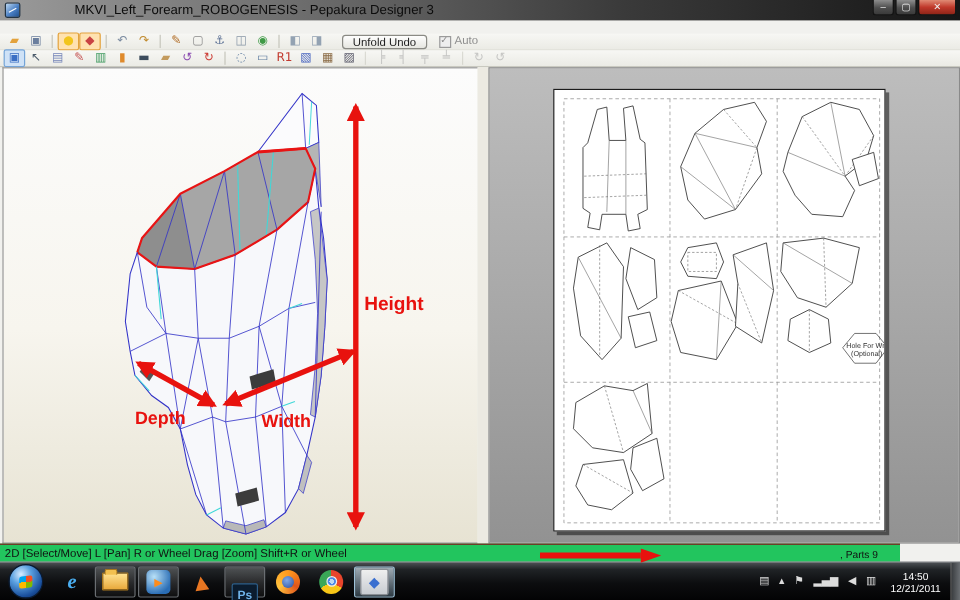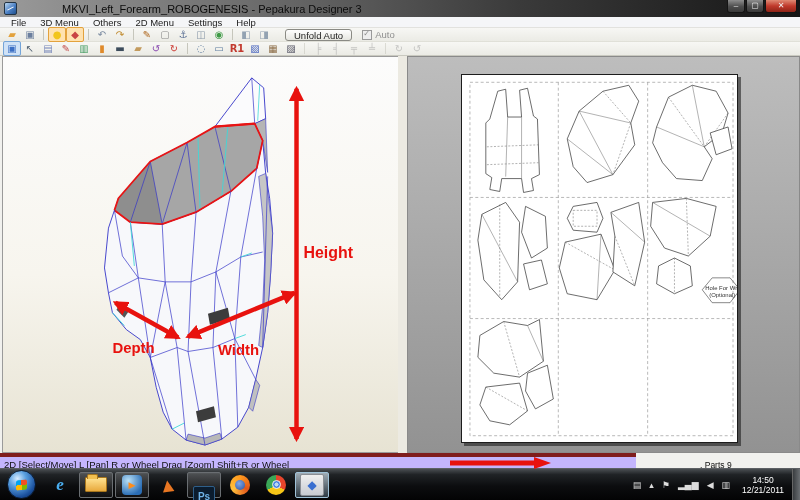--- a/index.html
+++ b/index.html
@@ -48,22 +48,22 @@
     border:1px solid #9a9a9a;border-right:none;box-sizing:border-box;}
   .splitter{position:absolute;left:398px;top:56px;width:9px;height:397px;background:#eceae2;}
   .panel2d{position:absolute;left:407px;top:56px;width:393px;height:397px;
     background:linear-gradient(180deg,#bdbdbd 0%,#a8a8a8 50%,#929292 100%);
     border:1px solid #8a8a8a;box-sizing:border-box;overflow:hidden;}
   .page{position:absolute;left:53px;top:17px;width:277px;height:369px;background:#fff;
     border:1px solid #1c1c1c;box-shadow:3px 3px 0 rgba(20,20,20,.55);box-sizing:border-box;overflow:hidden;}
   svg{display:block;}
   .red-label{font-weight:bold;fill:#e8120e;font-family:"Liberation Sans",sans-serif;}
   
-  .statusbar{position:absolute;left:0;top:453px;width:636px;height:15px;background:#c4b5fd;
-    border-top:4px solid #7f1d1d;box-sizing:border-box;}
+  .statusbar{position:absolute;left:0;top:453px;width:750px;height:15px;background:#22c55e;
+    border-top:1px solid #7f1d1d;box-sizing:border-box;}
   .status-left{position:absolute;left:4px;top:2px;font-size:9.5px;color:#111;white-space:nowrap;}
   .status-right{position:absolute;left:700px;top:3px;font-size:8.5px;color:#111;white-space:nowrap;}
   .assembled-box{position:absolute;left:553px;top:453px;width:143px;height:16px;border:2px solid #efe10a;
     border-radius:2px;box-sizing:border-box;display:flex;align-items:center;justify-content:center;z-index:5;background:rgba(242,242,239,.25);}
   .assembled-text{font-size:8.3px;color:#111;letter-spacing:-0.2px;white-space:nowrap;}
   .anno-arrow{position:absolute;left:448px;top:457px;z-index:6;}
   
   .taskbar{position:absolute;left:0;top:468px;width:800px;height:32px;
     background:linear-gradient(180deg,#4a4e52 0%,#202326 18%,#0c0d0f 55%,#030304 100%);
     border-top:1px solid #5c6064;box-sizing:border-box;display:flex;align-items:center;}
@@ -110,34 +110,20 @@
   <div class="titlebar">
     <span class="app-icon"></span>
     <span class="title-text">MKVI_Left_Forearm_ROBOGENESIS - Pepakura Designer 3</span>
     <span class="winbtns">
       <span class="winbtn min">–</span>
       <span class="winbtn max">▢</span>
       <span class="winbtn close">✕</span>
     </span>
   </div>
 
-  <div class="menubar">
-
-      <span class="menu-item">File</span>
-
-      <span class="menu-item">3D Menu</span>
-
-      <span class="menu-item">Others</span>
-
-      <span class="menu-item">2D Menu</span>
-
-      <span class="menu-item">Settings</span>
-
-      <span class="menu-item">Help</span>
-    </div>
 
   <div class="tbrow tb1">
     <span style="display:flex">
 
         <span class="tb-icon">
           <span class="tb-glyph" style="color: rgb(227, 162, 60);">▰</span>
         </span>
 
         <span class="tb-icon">
           <span class="tb-glyph" style="color: rgb(107, 127, 158);">▣</span>
@@ -180,21 +166,21 @@
         </span>
 
         <span class="tb-icon" data-gap="true">
           <span class="tb-glyph" style="color: rgb(147, 162, 178);">◧</span>
         </span>
 
         <span class="tb-icon">
           <span class="tb-glyph" style="color: rgb(147, 162, 178);">◨</span>
         </span>
       </span>
-    <button class="unfold-btn">Unfold Auto</button>
+    <button class="unfold-btn">Unfold Undo</button>
     <span class="auto-wrap">
       <span class="auto-box" data-checked="true"></span>
       <span class="auto-label">Auto</span>
     </span>
   </div>
 
   <div class="tbrow tb2">
 
       <span class="tb-icon" data-state="active-cool">
         <span class="tb-glyph" style="color: rgb(59, 111, 196);">▣</span>
@@ -238,21 +224,21 @@
 
       <span class="tb-icon" data-gap="true">
         <span class="tb-glyph" style="color: rgb(95, 125, 160);">◌</span>
       </span>
 
       <span class="tb-icon">
         <span class="tb-glyph" style="color: rgb(95, 125, 160);">▭</span>
       </span>
 
       <span class="tb-icon">
-        <span class="tb-glyph" style="color: rgb(194, 58, 47); font-weight: bold;">R1</span>
+        <span class="tb-glyph" style="color: rgb(194, 58, 47);">R1</span>
       </span>
 
       <span class="tb-icon">
         <span class="tb-glyph" style="color: rgb(74, 102, 192);">▧</span>
       </span>
 
       <span class="tb-icon">
         <span class="tb-glyph" style="color: rgb(138, 106, 68);">▦</span>
       </span>
 

